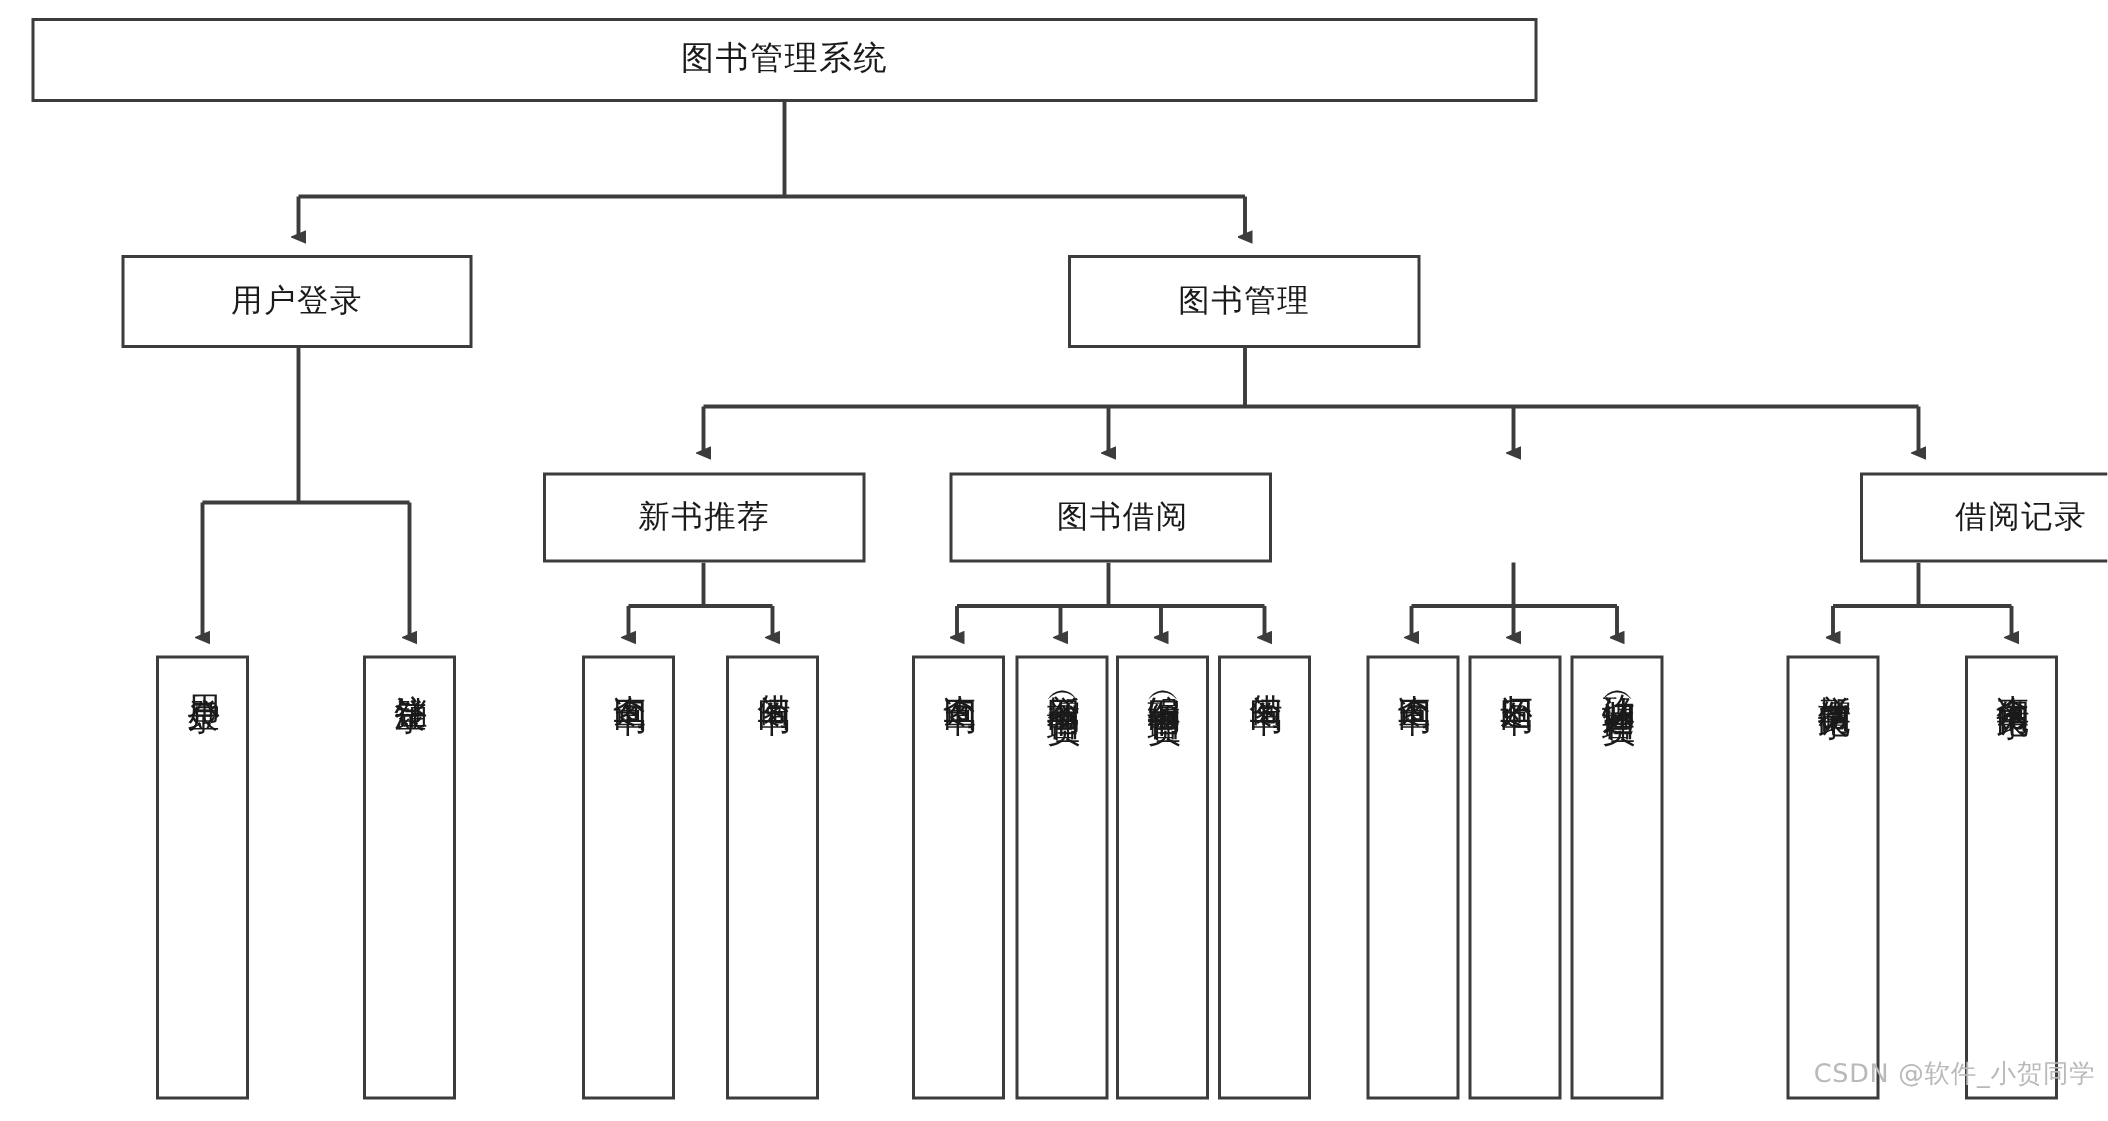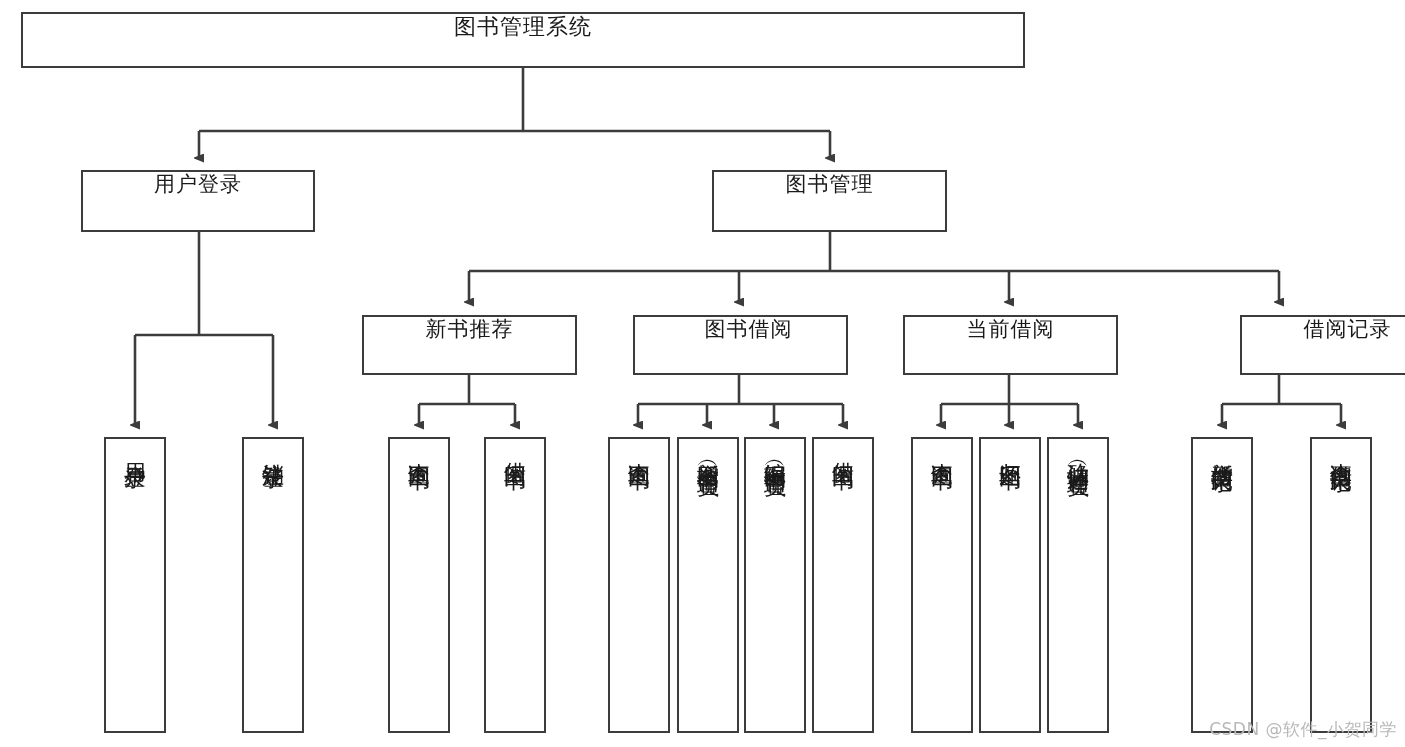--- a/index.html
+++ b/index.html
@@ -25,20 +25,21 @@
     width: 1405px;
     height: 747px;
     pointer-events: none;
   }
   .node {
     position: absolute;
     box-sizing: border-box;
     border: 2px solid #3c3c3c;
     background: #ffffff;
     display: flex;
+    align-items: center;
     justify-content: center;
     color: #1a1a1a;
     z-index: 2;
   }
   .node.horiz {
     font-size: 21px;
     letter-spacing: 1px;
     line-height: 1.2;
   }
   .node.horiz .label {
@@ -57,21 +58,21 @@
     letter-spacing: 2px;
     white-space: nowrap;
     display: block;
   }
   #title-node {
     font-size: 22px;
   }
   .watermark {
     position: absolute;
     right: 8px;
-    bottom: 6px;
+    bottom: 20px;
     font-size: 17px;
     color: #b9b9b9;
     letter-spacing: 0.5px;
     z-index: 5;
     white-space: nowrap;
     font-family: "DejaVu Sans", "Liberation Sans", sans-serif;
   }
 </style>
 </head>
 <body>
@@ -139,23 +140,20 @@
   <div class="node horiz" style="left:362px; top:315px; width:215px; height:60px;">
     <span class="label">新书推荐</span>
   </div>
 
   <div class="node horiz" style="left:712px; top:170px; width:235px; height:62px;">
     <span class="label">图书管理</span>
   </div>
   <div class="node horiz" style="left:633px; top:315px; width:215px; height:60px;padding-left:16px;">
     <span class="label">图书借阅</span>
   </div>
-  <div class="node horiz" style="left:903px; top:315px; width:215px; height:60px;">
-    <span class="label">当前借阅</span>
-  </div>
   <div class="node horiz" style="left:1240px; top:315px; width:215px; height:60px;">
     <span class="label">借阅记录</span>
   </div>
 
   <div class="node vert" style="left:104px; top:437px; width:62px; height:296px;">
     <span class="label">用户登录</span>
   </div>
   <div class="node vert" style="left:242px; top:437px; width:62px; height:296px;">
     <span class="label">注销登录</span>
   </div>

